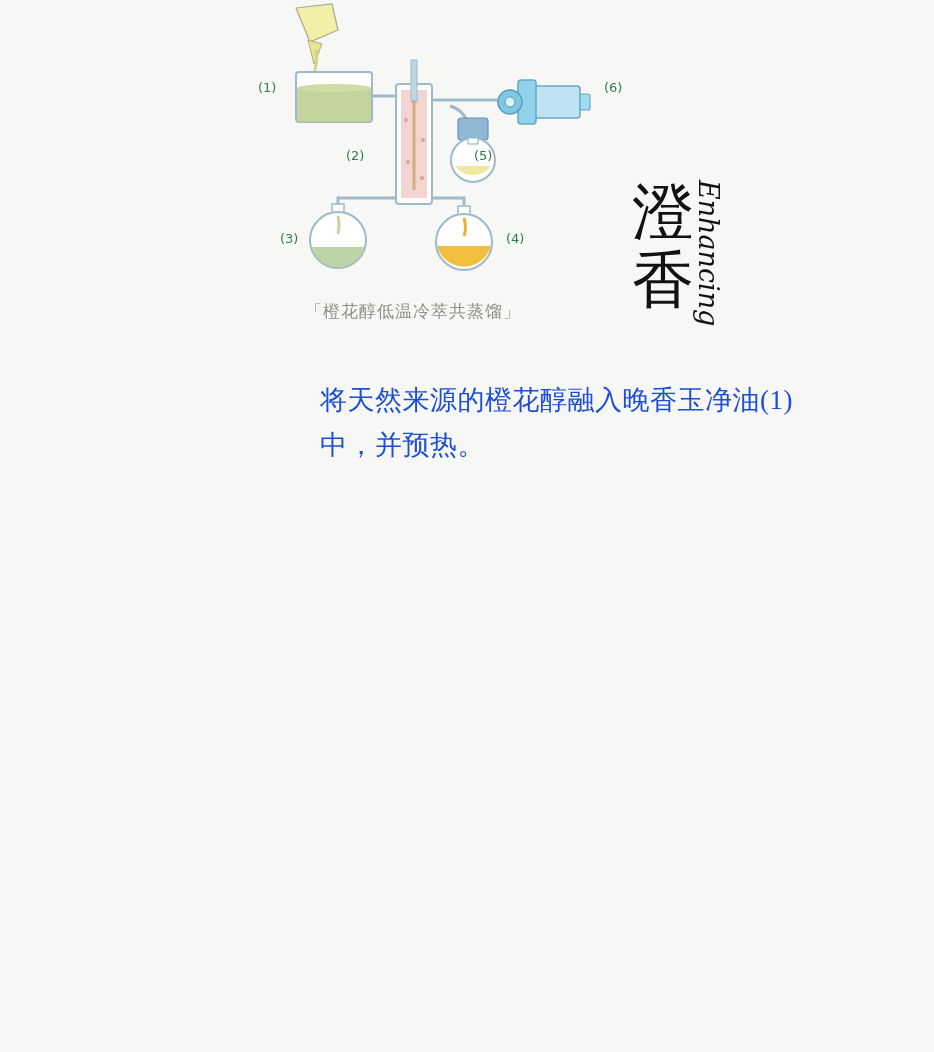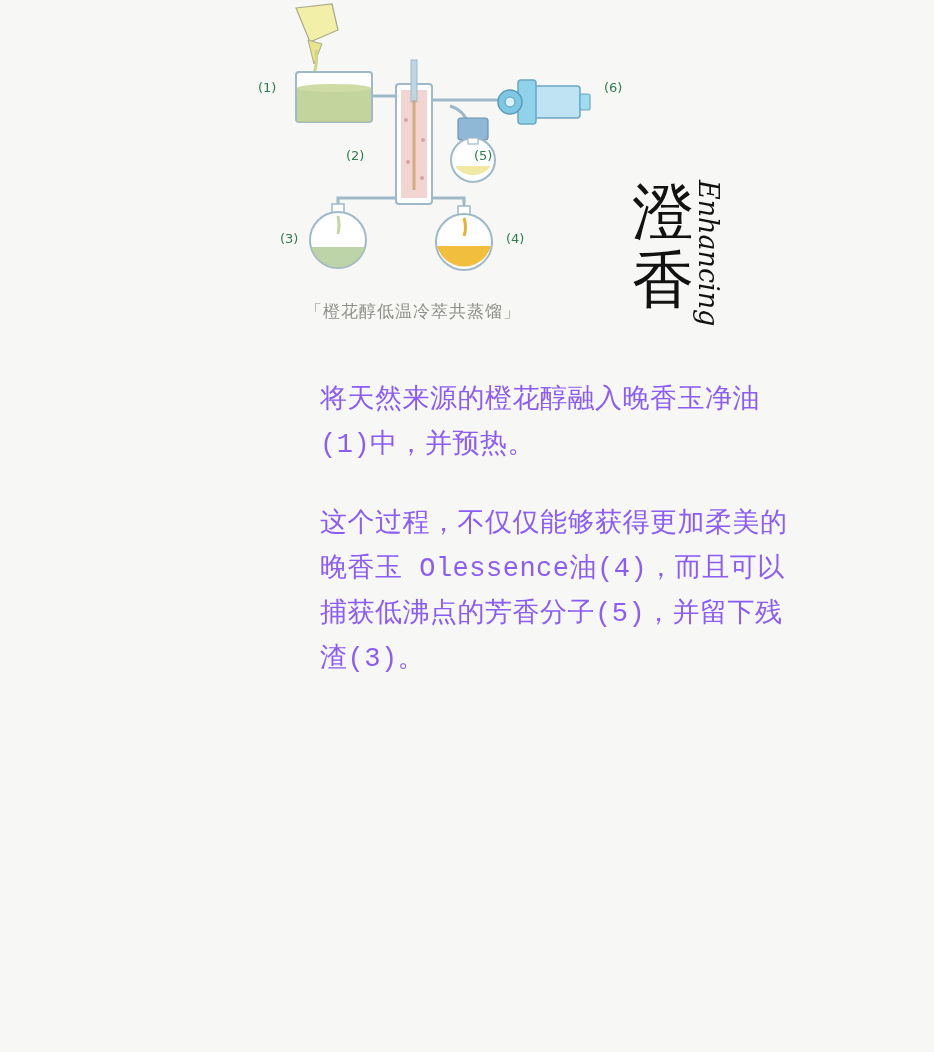--- a/index.html
+++ b/index.html
@@ -77,25 +77,25 @@
 
   
   .body-text {
     position: absolute;
     left: 320px;
     top: 378px;
     width: 480px;
   }
   .body-text p {
     margin: 0 0 34px 0;
-    font-family: Liberation Mono, monospace;
+    font-family: Liberation Serif, serif;
     font-size: 27px;
     line-height: 45px;
     letter-spacing: 0.5px;
-    color: #8b5cf6;
+    color: #1d4ed8;
   }
 
   
   .lbl {
     font-family: "DejaVu Sans", sans-serif;
     font-size: 13px;
     fill: #2f7d4f;
   }
 </style>
 </head>
@@ -183,16 +183,15 @@
   <div class="title-block">
     <div class="title-cn">
       <span>澄</span><br>
       <span>香</span>
     </div>
     <div class="title-en">Enhancing</div>
   </div>
 
   <div class="body-text">
     <p>将天然来源的橙花醇融入晚香玉净油(1)中，并预热。</p>
-    <p>这个过程，不仅仅能够获得更加柔美的晚香玉 Olessence油(4)，而且可以捕获低沸点的芳香分子(5)，并留下残渣(3)。</p>
   </div>
 
 </div>
 
 </body></html>

